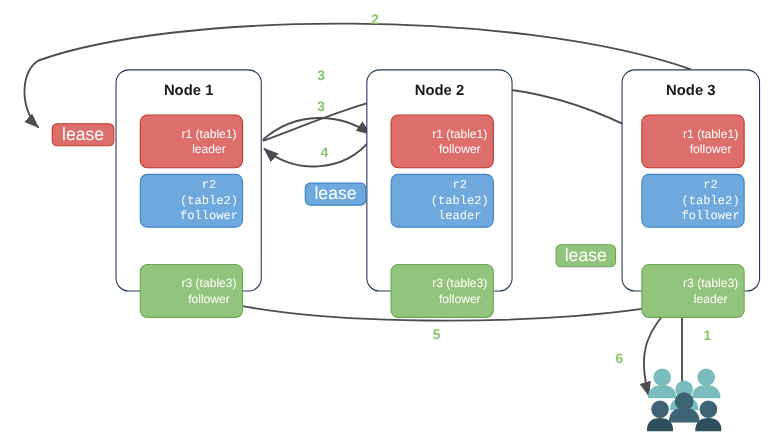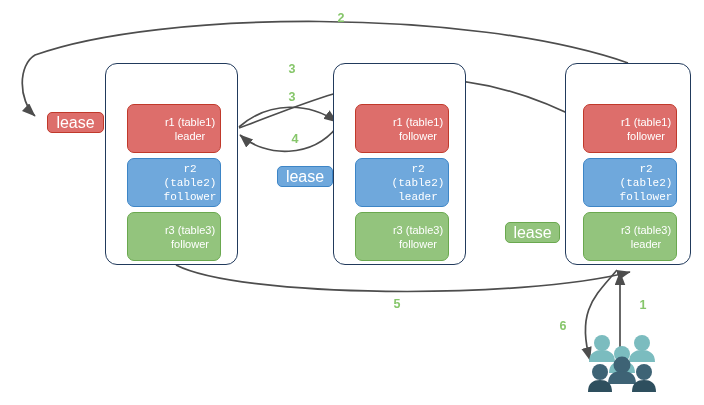--- a/index.html
+++ b/index.html
@@ -52,21 +52,21 @@
     justify-content: center;
     color: #ffffff;
     font-size: 11px;
     line-height: 14px;
     text-align: center;
     padding-left: 32px;
   }
   .replica .ln { display: block; }
   .rep-red   { background: #DD6E6B; border: 1.3px solid #C0392B; }
   .rep-blue  { background: #6FA8DC; border: 1.3px solid #3D85C6; font-family: Liberation Mono, monospace; }
-  .rep-green { background: #93C47D; border: 1.3px solid #6AA84F; }
+  .rep-green { background: #93C47D; border: 1.3px solid #6AA84F; margin-top: 28px; }
   .lease {
     position: absolute;
     height: 21px;
     border-radius: 5px;
     box-sizing: border-box;
     display: flex;
     align-items: center;
     justify-content: center;
     color: #ffffff;
     font-size: 16px;
@@ -111,50 +111,53 @@
     <path d="M 337,127 C 312,158 266,158 240,135" fill="none" stroke="#4D4D4D" stroke-width="1.7" marker-end="url(#ah)"></path>
 
     <path d="M 176,265 C 240,298 520,300 630,272" fill="none" stroke="#4D4D4D" stroke-width="1.7" marker-end="url(#ah)"></path>
 
     <path d="M 620,352 L 620,272" fill="none" stroke="#4D4D4D" stroke-width="1.7" marker-end="url(#ah)"></path>
 
     <path d="M 617,270 C 596,295 576,310 590,360" fill="none" stroke="#4D4D4D" stroke-width="1.7" marker-end="url(#ah)"></path>
   </svg>
 
   <div class="node-box" style="left:105px; top:63px; width:133px; height:202px;">
+    <div class="node-title">Node 1</div>
     <div class="replica rep-red" style="top:40px;">
       <span class="ln">r1 (table1)</span>
       <span class="ln">leader</span>
     </div>
     <div class="replica rep-blue" style="top:94px;">
       <span class="ln">r2 (table2)</span>
       <span class="ln">follower</span>
     </div>
     <div class="replica rep-green" style="top:148px;">
       <span class="ln">r3 (table3)</span>
       <span class="ln">follower</span>
     </div>
   </div>
 
   <div class="node-box" style="left:333px; top:63px; width:133px; height:202px;">
+    <div class="node-title">Node 2</div>
     <div class="replica rep-red" style="top:40px;">
       <span class="ln">r1 (table1)</span>
       <span class="ln">follower</span>
     </div>
     <div class="replica rep-blue" style="top:94px;">
       <span class="ln">r2 (table2)</span>
       <span class="ln">leader</span>
     </div>
     <div class="replica rep-green" style="top:148px;">
       <span class="ln">r3 (table3)</span>
       <span class="ln">follower</span>
     </div>
   </div>
 
   <div class="node-box" style="left:565px; top:63px; width:126px; height:202px;">
+    <div class="node-title">Node 3</div>
     <div class="replica rep-red" style="top:40px; left:17px;">
       <span class="ln">r1 (table1)</span>
       <span class="ln">follower</span>
     </div>
     <div class="replica rep-blue" style="top:94px; left:17px;">
       <span class="ln">r2 (table2)</span>
       <span class="ln">follower</span>
     </div>
     <div class="replica rep-green" style="top:148px; left:17px;">
       <span class="ln">r3 (table3)</span>

